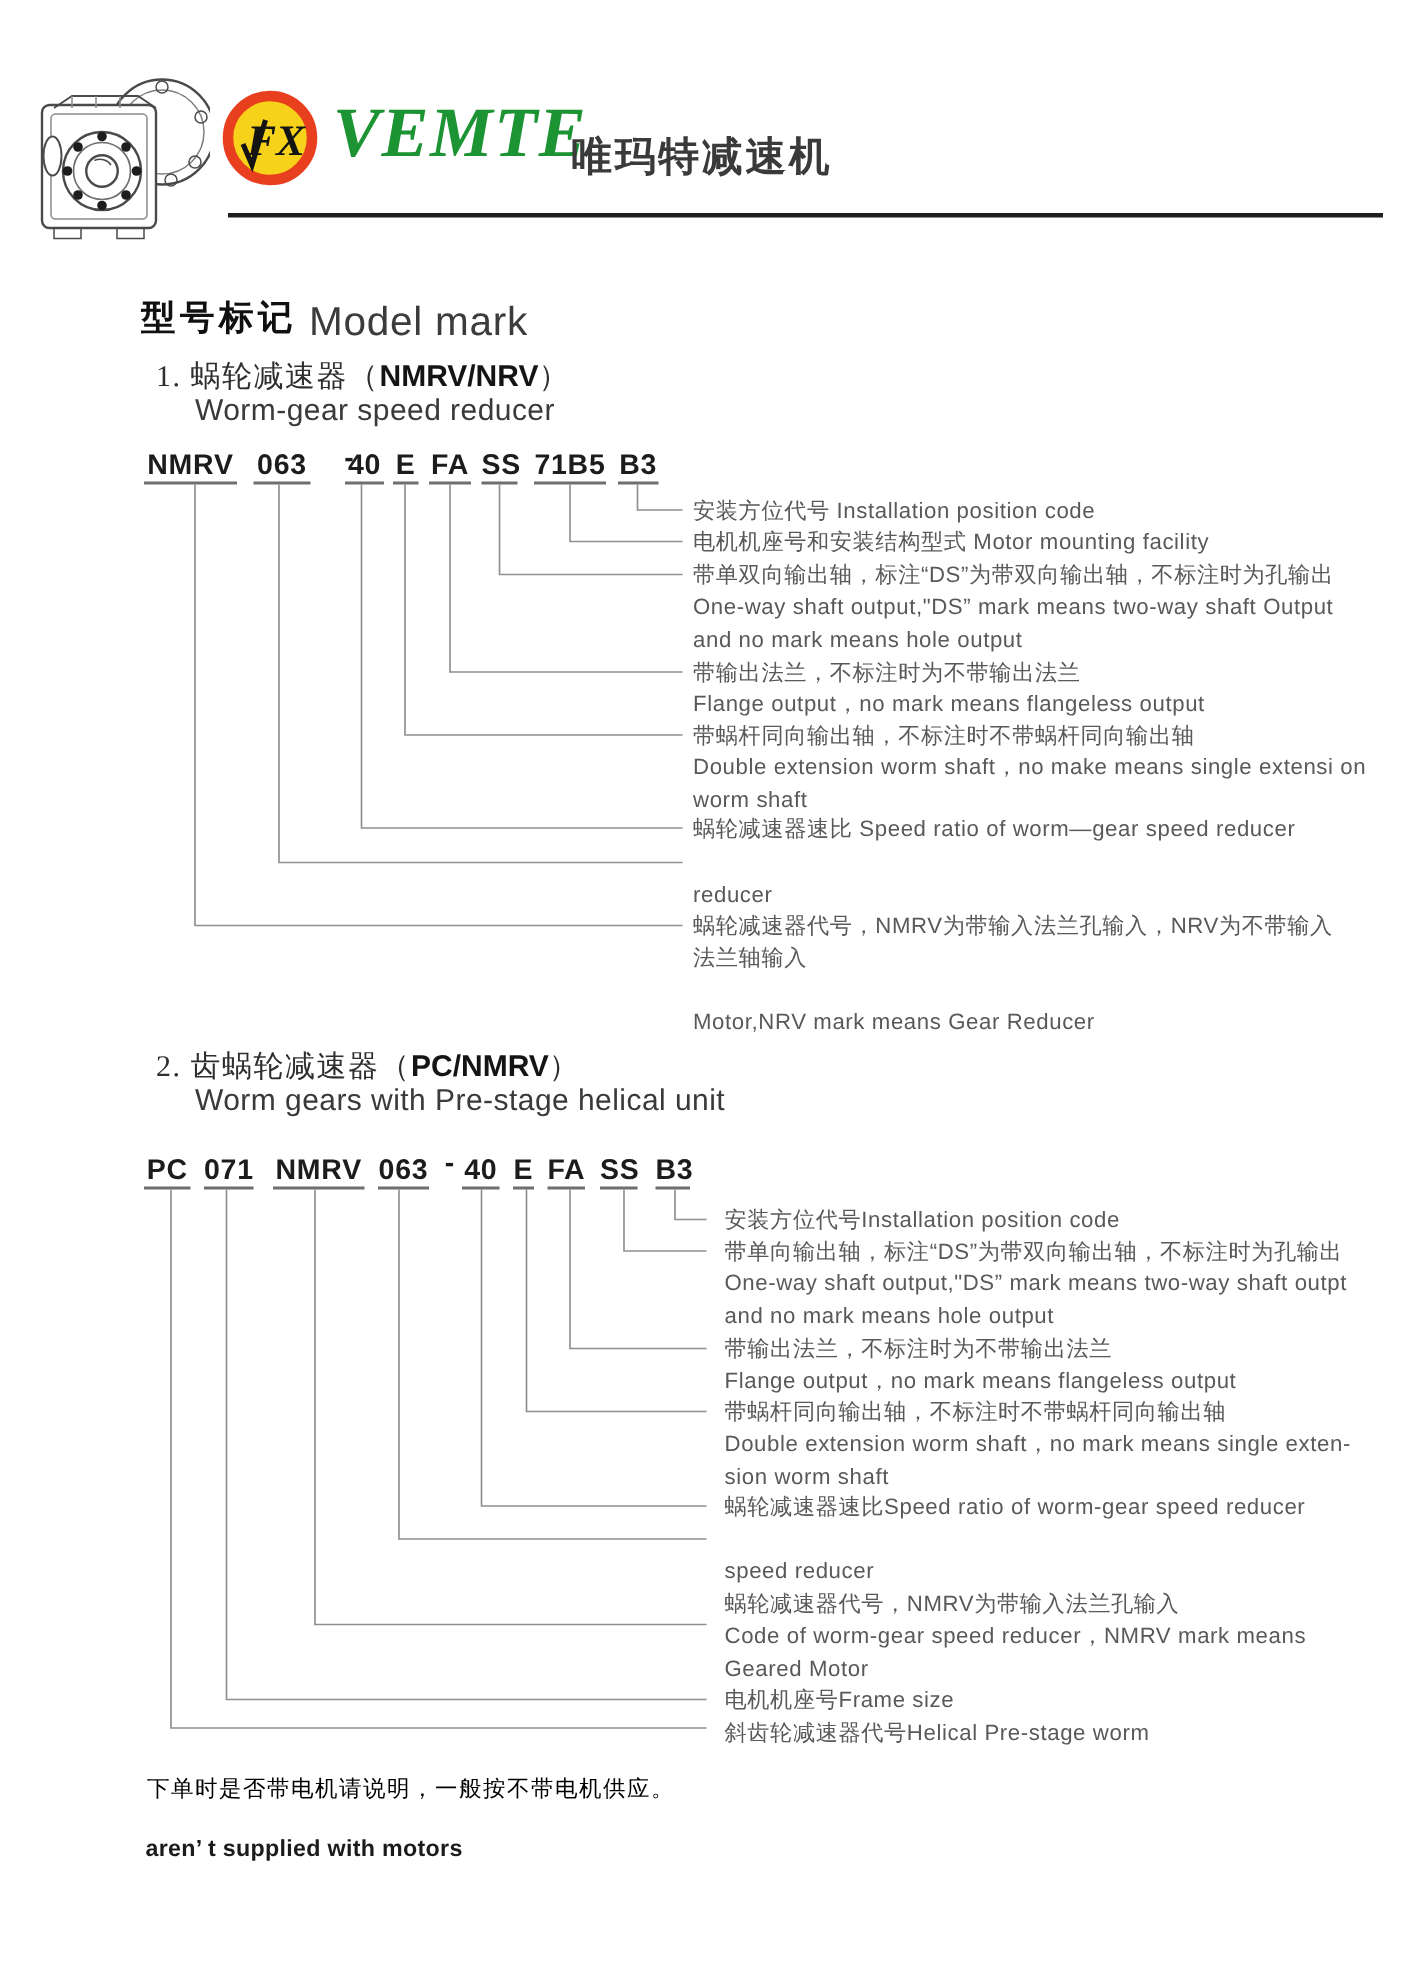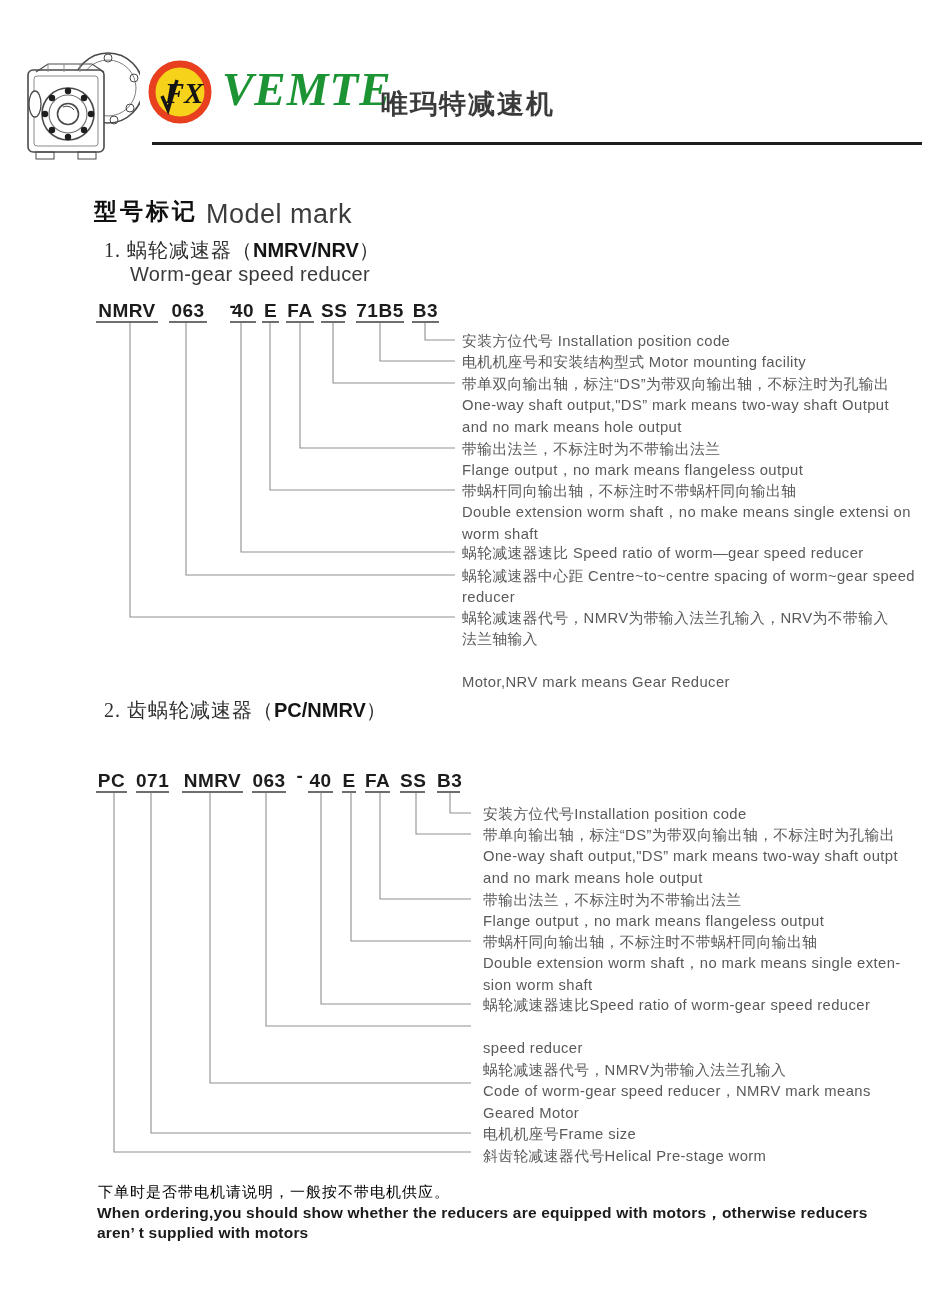--- a/index.html
+++ b/index.html
@@ -88,20 +88,21 @@
   <div class="abs sec-head" style="left:104px;top:237px;">
     <span>1.</span>
     <span>蜗轮减速器（</span><span class="code-part">NMRV/NRV</span><span>）</span>
   </div>
   <div class="abs sec-sub" style="left:130px;top:263px;">Worm-gear speed reducer</div>
 
   <div class="abs sec-head" style="left:104px;top:697px;">
     <span>2.</span>
     <span>齿蜗轮减速器（</span><span class="code-part">PC/NMRV</span><span>）</span>
   </div>
+  <div class="abs sec-sub" style="left:130px;top:723px;">Worm gears with Pre-stage helical unit</div>
 
   <svg class="abs overlay" width="950" height="1307" id="connector-overlay">
       <polyline points="425,323 425,340 455,340" fill="none" stroke="#8f8f91" stroke-width="1.1"></polyline>
       <polyline points="380,323 380,361 455,361" fill="none" stroke="#8f8f91" stroke-width="1.1"></polyline>
       <polyline points="333,323 333,383 455,383" fill="none" stroke="#8f8f91" stroke-width="1.1"></polyline>
       <polyline points="300,323 300,448 455,448" fill="none" stroke="#8f8f91" stroke-width="1.1"></polyline>
       <polyline points="270,323 270,490 455,490" fill="none" stroke="#8f8f91" stroke-width="1.1"></polyline>
       <polyline points="241,323 241,552 455,552" fill="none" stroke="#8f8f91" stroke-width="1.1"></polyline>
       <polyline points="186,323 186,575 455,575" fill="none" stroke="#8f8f91" stroke-width="1.1"></polyline>
       <polyline points="130,323 130,617 455,617" fill="none" stroke="#8f8f91" stroke-width="1.1"></polyline>
@@ -129,21 +130,20 @@
       <div class="ann-line" style="left: 462px; top: 352px;">电机机座号和安装结构型式 Motor mounting facility</div>
       <div class="ann-line" style="left: 462px; top: 374px;">带单双向输出轴，标注“DS”为带双向输出轴，不标注时为孔输出</div>
       <div class="ann-line" style="left: 462px; top: 395.4px;">One-way shaft output,"DS” mark means two-way shaft Output</div>
       <div class="ann-line" style="left: 462px; top: 416.8px;">and no mark means hole output</div>
       <div class="ann-line" style="left: 462px; top: 439px;">带输出法兰，不标注时为不带输出法兰</div>
       <div class="ann-line" style="left: 462px; top: 460.4px;">Flange output，no mark means flangeless output</div>
       <div class="ann-line" style="left: 462px; top: 481px;">带蜗杆同向输出轴，不标注时不带蜗杆同向输出轴</div>
       <div class="ann-line" style="left: 462px; top: 502.4px;">Double extension worm shaft，no make means single extensi on</div>
       <div class="ann-line" style="left: 462px; top: 523.8px;">worm shaft</div>
       <div class="ann-line" style="left: 462px; top: 543px;">蜗轮减速器速比 Speed ratio of worm—gear speed reducer</div>
-      <div class="ann-line" style="left: 462px; top: 566px;">蜗轮减速器中心距 Centre~to~centre spacing of worm~gear speed</div>
       <div class="ann-line" style="left: 462px; top: 587.4px;">reducer</div>
       <div class="ann-line" style="left: 462px; top: 608px;">蜗轮减速器代号，NMRV为带输入法兰孔输入，NRV为不带输入</div>
       <div class="ann-line" style="left: 462px; top: 629.4px;">法兰轴输入</div>
       <div class="ann-line" style="left: 462px; top: 672.2px;">Motor,NRV mark means Gear Reducer</div>
     </div>
   <div class="abs section-diagram" style="left:0;top:0;width:950px;height:1307px;">
       <div class="code-seg" style="left: 96px; top: 770px; width: 31px;">PC</div>
       <div class="code-seg" style="left: 136px; top: 770px; width: 33px;">071</div>
       <div class="code-seg" style="left: 182px; top: 770px; width: 61px;">NMRV</div>
       <div class="code-seg" style="left: 252px; top: 770px; width: 34px;">063</div>
@@ -165,15 +165,14 @@
       <div class="ann-line" style="left: 483px; top: 995px;">蜗轮减速器速比Speed ratio of worm-gear speed reducer</div>
       <div class="ann-line" style="left: 483px; top: 1038.4px;">speed reducer</div>
       <div class="ann-line" style="left: 483px; top: 1060px;">蜗轮减速器代号，NMRV为带输入法兰孔输入</div>
       <div class="ann-line" style="left: 483px; top: 1081.4px;">Code of worm-gear speed reducer，NMRV mark means</div>
       <div class="ann-line" style="left: 483px; top: 1102.8px; text-align: center;">Geared Motor</div>
       <div class="ann-line" style="left: 483px; top: 1124px;">电机机座号Frame size</div>
       <div class="ann-line" style="left: 483px; top: 1146px;">斜齿轮减速器代号Helical Pre-stage worm</div>
     </div>
 
   <div class="abs foot-cn">下单时是否带电机请说明，一般按不带电机供应。</div>
-  <div class="abs foot-en" style="top:1203px;">When ordering,you should show whether the reducers are equipped with motors，otherwise reducers</div>
   <div class="abs foot-en" style="top:1224px;">aren’ t supplied with motors</div>
 </div>
 
 </body></html>

